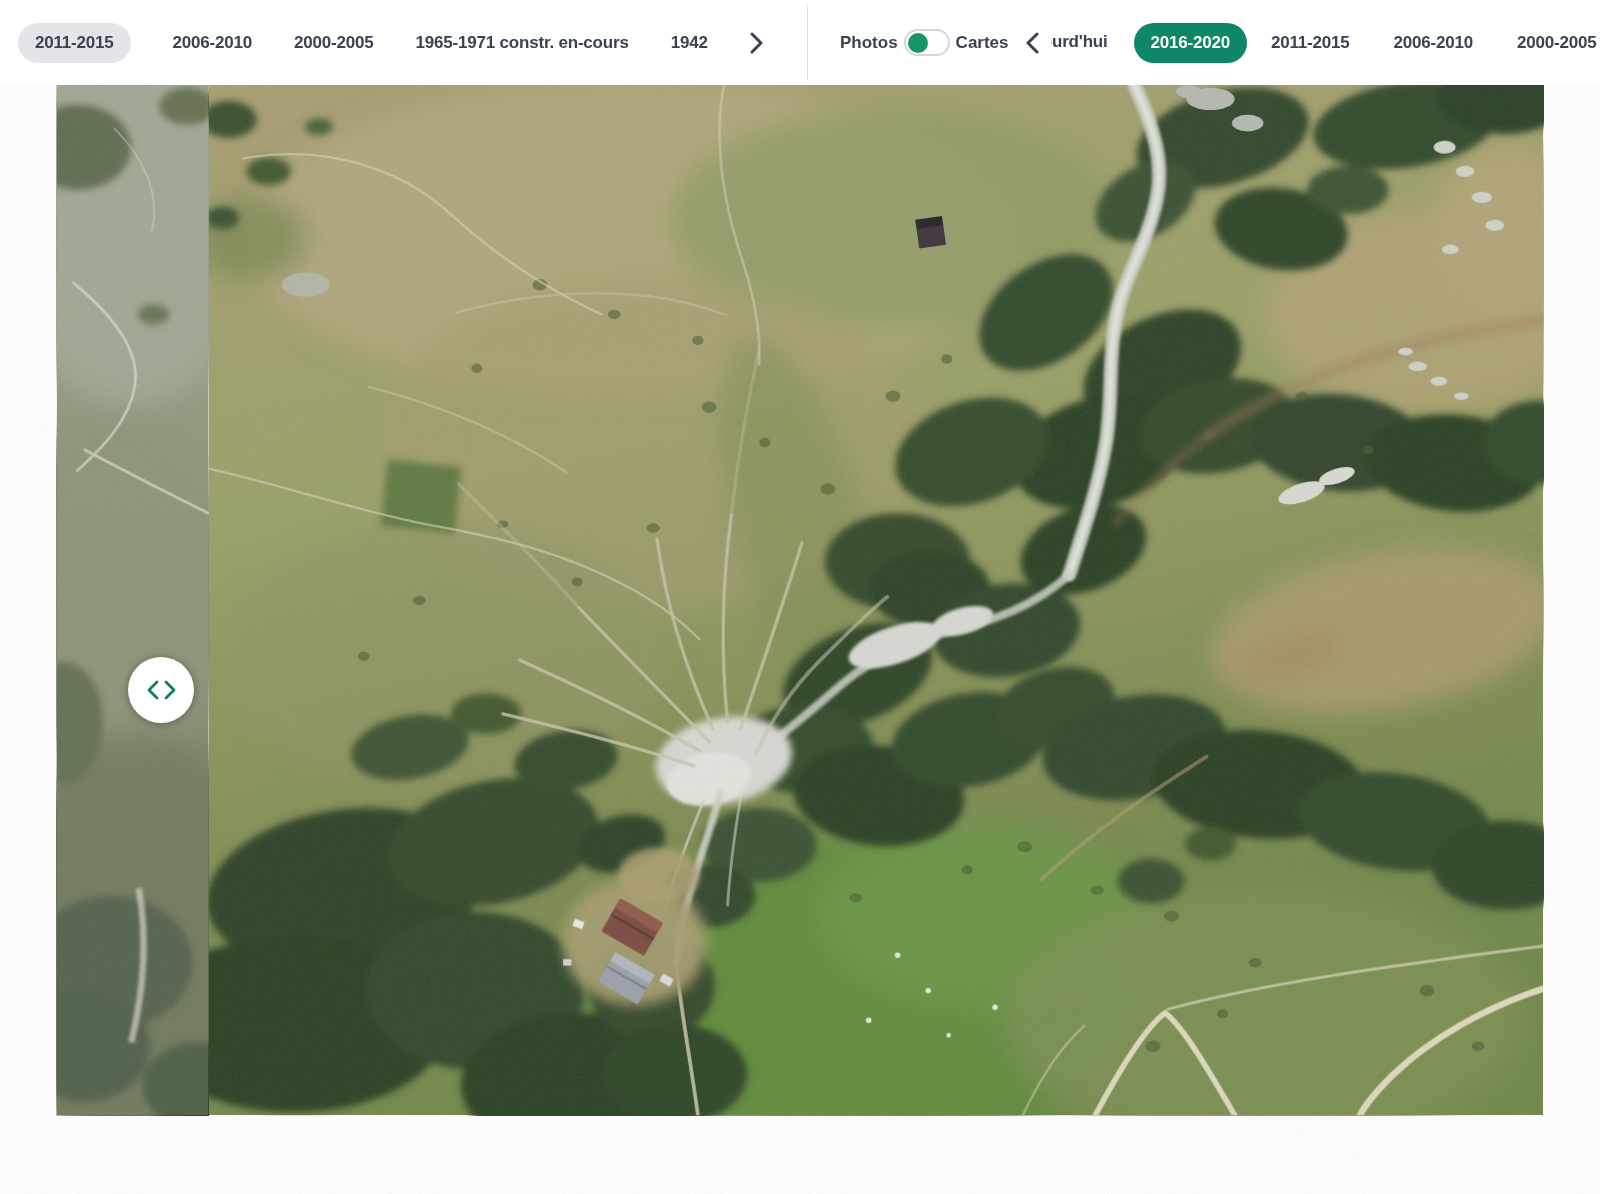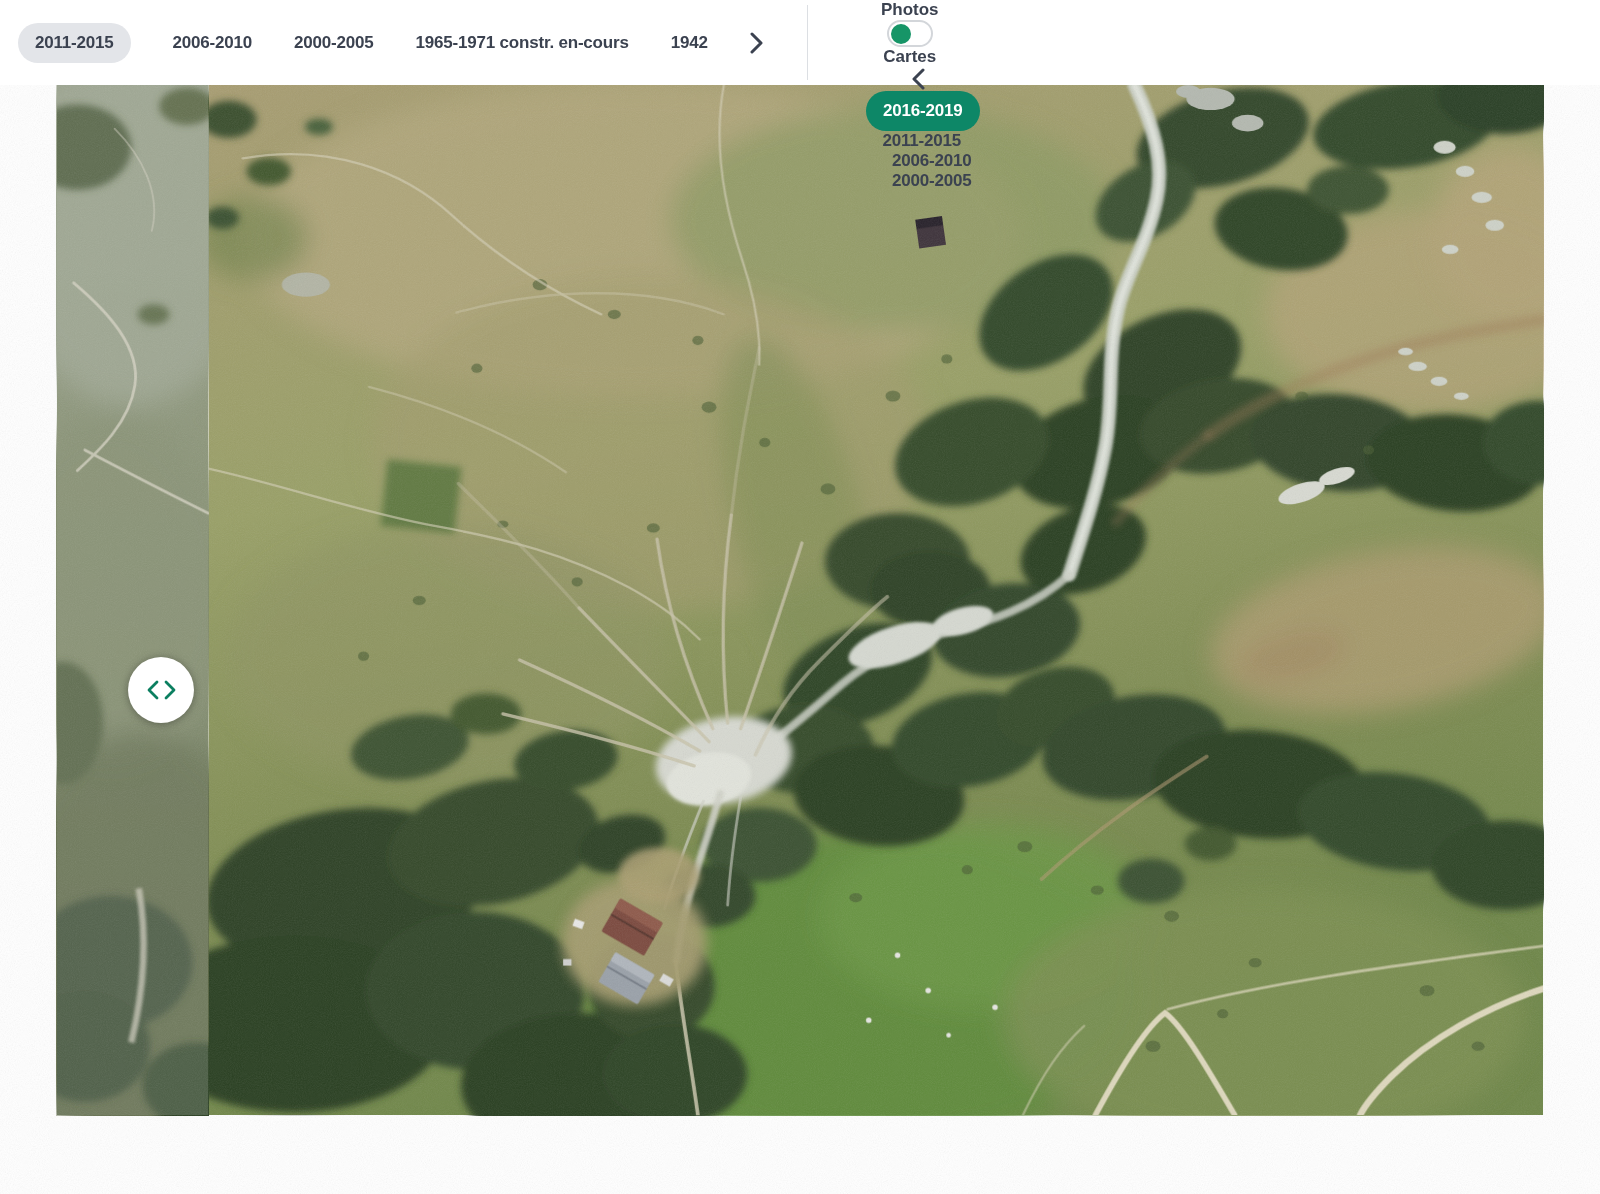--- a/index.html
+++ b/index.html
@@ -2,21 +2,21 @@
 <html><head>
 <meta charset="utf-8">
 <style>
   * { margin:0; padding:0; box-sizing:border-box; }
   html,body { width:1600px; height:1194px; overflow:hidden; background:#fff;
               font-family:"Liberation Sans", sans-serif; }
   
   .toolbar { position:absolute; left:0; top:0; width:1308px; height:85px; background:#ffffff; z-index:30; }
   .tb-half { position:absolute; top:0; height:85px; display:flex; align-items:center; white-space:nowrap; }
   .tb-left { left:0; padding-left:18px; }
-  .tb-right { left:806px; padding-left:34px;flex-direction:column; }
+  .tb-right { left:806px; padding-left:34px; }
   .tb-sep { position:absolute; left:807px; top:5px; width:1px; height:75px; background:#dcdfe3; }
   .tab { font-size:17px; font-weight:700; color:#3b4250; letter-spacing:-0.2px; cursor:pointer; }
   .tb-left .tab { margin-right:42px; }
   .pill-gray  { background:#e3e5e9; border-radius:21px; padding:10px 17px; }
   .pill-green { background:#0d8767; color:#ffffff; border-radius:21px; padding:10px 17px; }
   .chev-btn { background:none; border:none; cursor:pointer; display:flex; align-items:center; padding:0; }
   .switch-label { font-size:17px; font-weight:700; color:#3b4250; }
   .switch { position:relative; width:46px; height:27px; background:#ffffff; border:2px solid #d3d6da;
             border-radius:14px; margin:0 6px; cursor:pointer; flex:0 0 auto; }
   .switch .knob { position:absolute; left:2px; top:1.5px; width:20px; height:20px; border-radius:50%;
@@ -346,18 +346,18 @@
     <button class="chev-btn m16">
       <span style="display:flex">
         <svg width="14" height="24" viewBox="0 0 14 24">
             <polyline points="12,3 3,12 12,21" fill="none" stroke="#3b4250" stroke-width="3" stroke-linecap="round" stroke-linejoin="round"></polyline>
           </svg>
       </span>
     </button>
     <div class="clip-tab">
       <span>aujourd'hui</span>
     </div>
-    <div class="tab pill-green m26">2016-2019</div>
+    <div class="tab pill-green m26">2016-2020</div>
     <div class="tab m24">2011-2015</div>
     <div class="tab m44">2006-2010</div>
     <div class="tab m44">2000-2005</div>
   </div>
 </div>
 
 </body></html>

